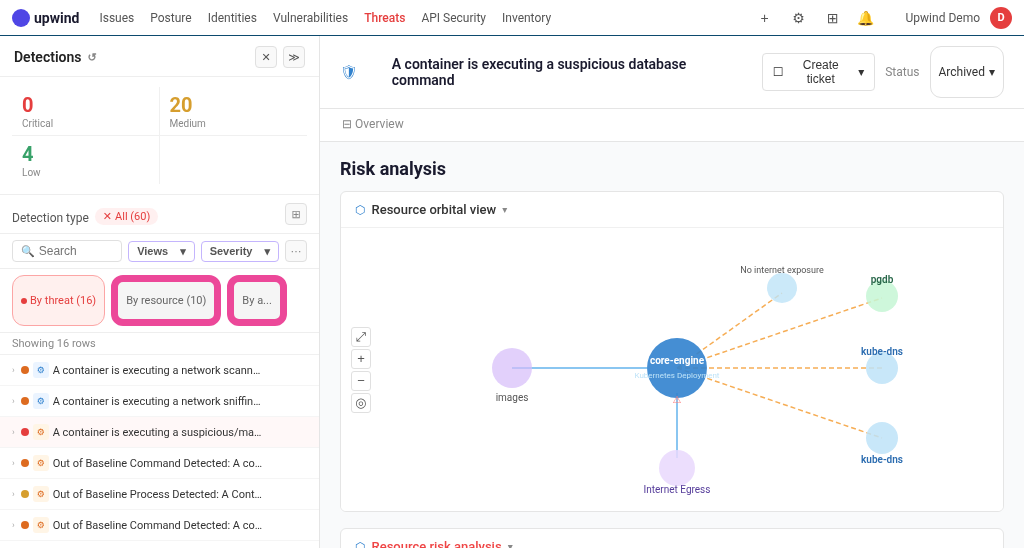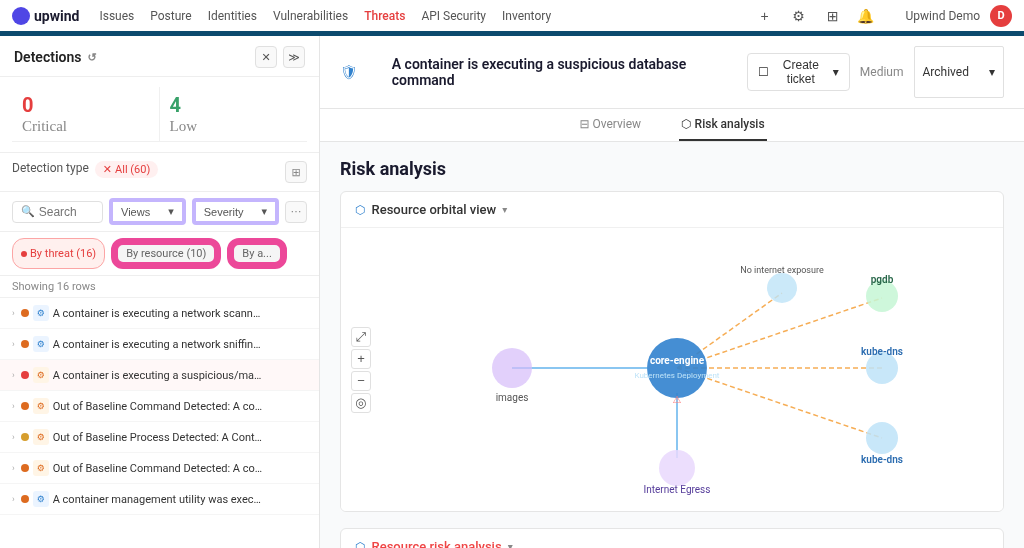--- a/index.html
+++ b/index.html
@@ -1,19 +1,19 @@
 <!DOCTYPE html>
 <html><head>
   <meta charset="utf-8">
   <style>
     * { box-sizing: border-box; margin: 0; padding: 0; }
     body { font-family: -apple-system, BlinkMacSystemFont, 'Segoe UI', Roboto, sans-serif; font-size: 13px; background: #f5f5f5; color: #222; overflow: hidden; }
 
     
-    .top-nav { display: flex; align-items: center; height: 36px; background: #fff; border-bottom: 5px solid #0c4a6e; padding: 0 12px; gap: 20px; position: relative; z-index: 10; }
+    .top-nav { display: flex; align-items: center; height: 36px; background: #fff; border-bottom: 1px solid #0c4a6e; padding: 0 12px; gap: 20px; position: relative; z-index: 10; }
     .logo { font-weight: 700; font-size: 14px; color: #1a1a2e; display: flex; align-items: center; gap: 4px; }
     .logo-icon { width: 18px; height: 18px; background: #4f46e5; border-radius: 50%; display: inline-block; }
     .nav-links { display: flex; gap: 16px; align-items: center; }
     .nav-link { font-size: 12px; color: #555; cursor: pointer; text-decoration: none; }
     .nav-link.active { color: #e53e3e; font-weight: 500; }
     .nav-right { margin-left: auto; display: flex; align-items: center; gap: 10px; }
     .nav-icon-btn { width: 24px; height: 24px; border-radius: 4px; display: flex; align-items: center; justify-content: center; cursor: pointer; color: #555; font-size: 14px; border: none; background: none; }
     .user-badge { background: #e53e3e; color: #fff; border-radius: 50%; width: 22px; height: 22px; display: flex; align-items: center; justify-content: center; font-size: 11px; font-weight: 700; }
     .user-demo { font-size: 12px; color: #555; padding-left: 17px; }
 
@@ -26,41 +26,41 @@
     .panel-title { font-size: 14px; font-weight: 600; display: flex; align-items: center; gap: 6px; }
     .panel-controls { display: flex; gap: 6px; }
     .ctrl-btn { width: 22px; height: 22px; border-radius: 4px; border: 1px solid #e0e0e0; background: #f9f9f9; cursor: pointer; display: flex; align-items: center; justify-content: center; font-size: 11px; color: #555; }
 
     
     .stats-grid { display: grid; grid-template-columns: 1fr 1fr; padding: 10px 12px; gap: 0; border-bottom: 1px solid #eee; }
     .stat-cell { padding: 6px 10px; }
     .stat-cell:nth-child(1), .stat-cell:nth-child(2) { border-bottom: 1px solid #f0f0f0; }
     .stat-cell:nth-child(1), .stat-cell:nth-child(3) { border-right: 1px solid #f0f0f0; }
     .stat-number { font-size: 20px; font-weight: 700; }
-    .stat-label { font-size: 15px; color: #888; margin-top: 1px; font-family: Liberation Serif, serif; }
+    .stat-label { font-size: 10px; color: #888; margin-top: 1px; }
     .stat-critical .stat-number { color: #e53e3e; }
     .stat-high .stat-number { color: #dd6b20; }
     .stat-medium .stat-number { color: #d69e2e; }
     .stat-low .stat-number { color: #38a169; }
 
     
-    .filter-row { padding: 8px 12px; border-bottom: 1px solid #eee; display: flex; align-items: flex-start; gap: 6px; }
+    .filter-row { padding: 8px 12px; border-bottom: 1px solid #eee; display: flex; align-items: flex-end; gap: 6px; }
     .filter-label { font-size: 12px; color: #555; }
     .filter-badge { background: #fff0f0; color: #e53e3e; border-radius: 12px; padding: 2px 8px; font-size: 11px; display: flex; align-items: center; gap: 3px; cursor: pointer; }
     .filter-icon-btn { width: 22px; height: 22px; display: flex; align-items: center; justify-content: center; border: 1px solid #e0e0e0; border-radius: 4px; background: #f9f9f9; cursor: pointer; font-size: 11px; color: #888; margin-left: auto; }
 
     
     .search-row { padding: 6px 12px; border-bottom: 1px solid #eee; display: flex; align-items: center; gap: 6px; }
     .search-box { flex: 1; display: flex; align-items: center; border: 1px solid #e0e0e0; border-radius: 4px; padding: 3px 8px; background: #fff; }
     .search-box input { border: none; outline: none; font-size: 12px; background: transparent; width: 100%; }
-    .view-btn { font-size: 11px; border: 4px solid #c4b5fd; border-radius: 4px; background: #fff; padding: 3px 8px; cursor: pointer; color: #555; display: flex; align-items: center; gap: 18px; }
+    .view-btn { font-size: 11px; border: 1px solid #c4b5fd; border-radius: 4px; background: #fff; padding: 3px 8px; cursor: pointer; color: #555; display: flex; align-items: center; gap: 12px; font-weight: bold; }
 
     
     .tab-row { padding: 6px 12px; display: flex; gap: 6px; flex-wrap: wrap; border-bottom: 1px solid #eee; }
-    .tab-pill { border-radius: 12px; padding: 2px 8px; font-size: 11px; cursor: pointer; display: flex; align-items: center; gap: 3px; }
+    .tab-pill { border-radius: 12px; padding: 12px 8px; font-size: 11px; cursor: pointer; display: flex; align-items: center; gap: 3px; }
     .tab-pill.active { background: #fff0ee; color: #e53e3e; border: 1px solid #fca5a5; }
     .tab-pill.inactive { background: #f5f5f5; color: #666; border: 7px solid #ec4899; }
     .tab-dot { width: 6px; height: 6px; border-radius: 50%; background: #e53e3e; }
 
     
     .rows-info { padding: 4px 12px; font-size: 11px; color: #888; border-bottom: 1px solid #f0f0f0; }
     .policy-label { padding: 4px 12px; font-size: 11px; color: #888; font-weight: 500; border-bottom: 1px solid #f0f0f0; }
 
     
     .detection-list { overflow-y: auto; flex: 1; }
@@ -76,24 +76,24 @@
     
     .right-panel { flex: 1; background: #f9fafb; overflow-y: auto; display: flex; flex-direction: column; }
 
     
     .alert-header { background: #fff; border-bottom: 1px solid #e5e5e5; padding: 10px 20px; display: flex; align-items: center; gap: 10px; }
     .alert-icon { color: #3182ce; font-size: 14px; }
     .alert-title { font-size: 14px; font-weight: 600; color: #1a1a2e; margin-left: 24px; }
     .alert-actions { margin-left: auto; display: flex; align-items: center; gap: 10px; }
     .create-ticket-btn { display: flex; align-items: center; gap: 4px; border: 1px solid #e0e0e0; border-radius: 4px; padding: 4px 10px; font-size: 12px; cursor: pointer; background: #fff; color: #333; }
     .status-label { font-size: 12px; color: #888; }
-    .status-value { font-size: 12px; color: #333; border: 1px solid #e0e0e0; border-radius: 2px; padding: 18px 8px; background: #fff; display: flex; align-items: center; gap: 20px; cursor: pointer; }
-
-    
-    .content-tabs { background: #fff; border-bottom: 1px solid #e5e5e5; padding: 0 20px; display: flex; gap: 36px; justify-content: center; }
+    .status-value { font-size: 12px; color: #333; border: 1px solid #e0e0e0; border-radius: 11px; padding: 18px 8px; background: #fff; display: flex; align-items: center; gap: 4px; cursor: pointer; }
+
+    
+    .content-tabs { background: #fff; border-bottom: 1px solid #e5e5e5; padding: 0 20px; display: flex; gap: 16px; }
     .content-tab { padding: 8px 2px; font-size: 12px; color: #888; cursor: pointer; border-bottom: 2px solid transparent; }
     .content-tab.active { color: #333; font-weight: 500; border-bottom: 2px solid #333; }
 
     
     .risk-area { padding: 16px 20px; }
     .risk-title { font-size: 18px; font-weight: 700; color: #1a1a2e; margin-bottom: 12px; }
 
     
     .orbital-section { background: #fff; border: 1px solid #e5e5e5; border-radius: 6px; margin-bottom: 16px; overflow: hidden; }
     .orbital-header { padding: 10px 14px; border-bottom: 1px solid #f0f0f0; display: flex; align-items: center; gap: 6px; cursor: pointer; }
@@ -155,20 +155,24 @@
         <button class="ctrl-btn">✕</button>
         <button class="ctrl-btn">≫</button>
       </div>
     </div>
 
     <div class="stats-grid" id="stats-grid-container">
         <div class="stat-cell stat-critical">
           <div class="stat-number">0</div>
           <div class="stat-label">Critical</div>
         </div>
+        <div class="stat-cell stat-medium">
+          <div class="stat-number">20</div>
+          <div class="stat-label">Medium</div>
+        </div>
         <div class="stat-cell stat-low">
           <div class="stat-number">4</div>
           <div class="stat-label">Low</div>
         </div>
       </div>
 
     <div class="filter-row">
       <span class="filter-label">Detection type</span>
       <span class="filter-badge">
         <span style="color:#e53e3e;">✕</span>
@@ -253,31 +257,30 @@
 
     <div class="alert-header">
       <span class="alert-icon">🛡</span>
       <span class="alert-title">A container is executing a suspicious database command</span>
       <div class="alert-actions">
         <button class="create-ticket-btn">
           <span>☐</span>
           <span>Create ticket</span>
           <span>▾</span>
         </button>
-        <span class="status-label">Medium</span>
+        <span class="status-label">Status</span>
         <span class="status-value">
           <span>Archived</span>
           <span>▾</span>
         </span>
       </div>
     </div>
 
     <div class="content-tabs" id="content-tabs-container">
         <div class="content-tab"><span style="margin-right:3px;">⊟</span>Overview</div>
-        <div class="content-tab active"><span style="margin-right:3px;">⬡</span>Risk analysis</div>
       </div>
 
     <div class="risk-area">
       <div class="risk-title">Risk analysis</div>
 
       <div class="orbital-section">
         <div class="orbital-header">
           <span style="color:#3182ce;font-size:12px;">⬡</span>
           <span class="orbital-header-text">Resource orbital view</span>
           <span class="orbital-chevron">▾</span>

